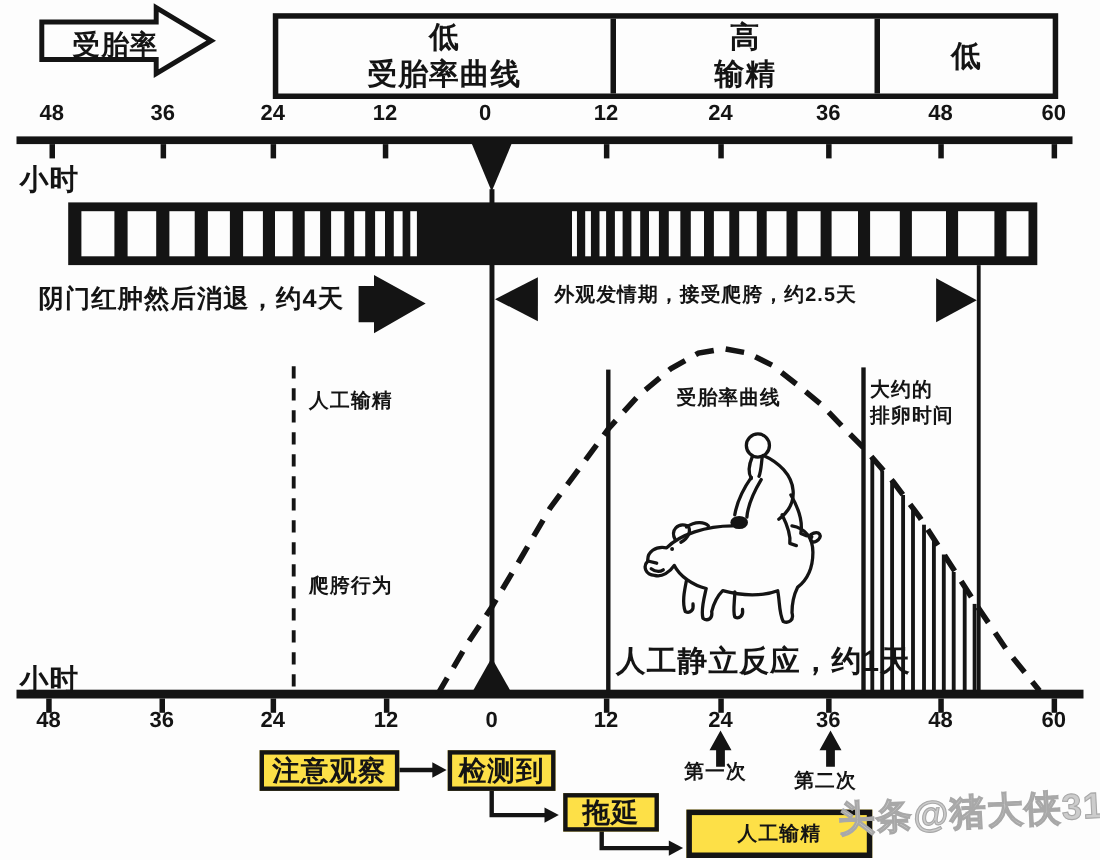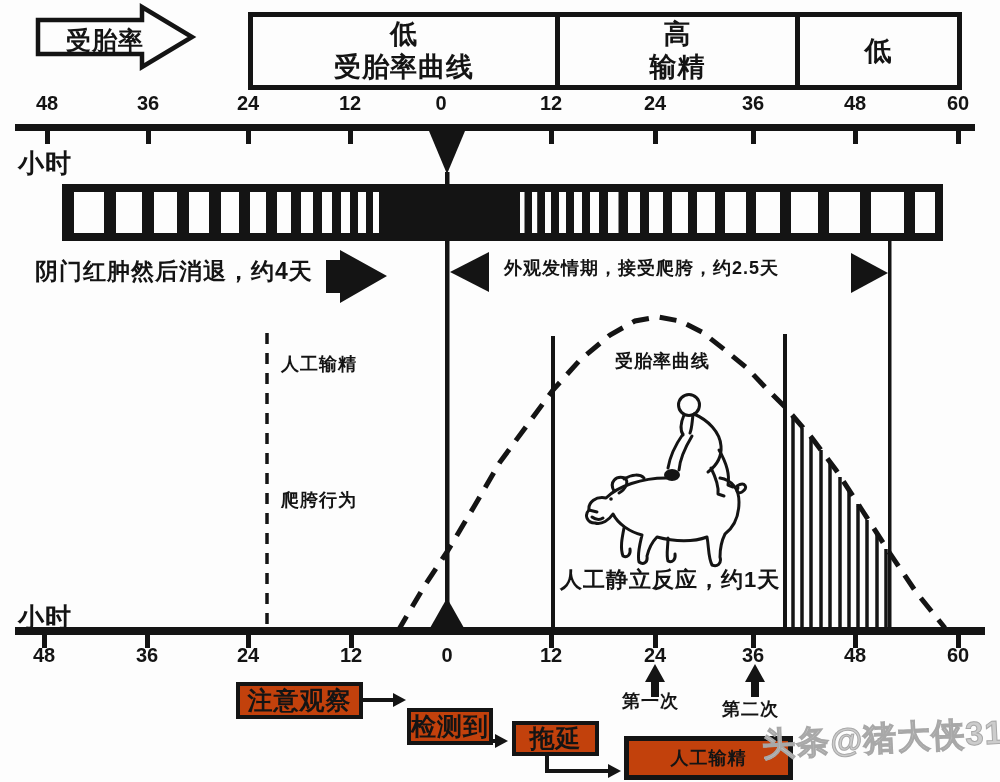--- a/index.html
+++ b/index.html
@@ -16,21 +16,21 @@
   #legend-arrow{left:30px;top:4px;width:170px;height:70px;}
   #legend-arrow .txt{position:absolute;left:20px;top:20px;width:110px;text-align:center;font-size:25px;font-family:Liberation Serif, serif;}
   
   #zonebox{left:248px;top:12px;width:714px;height:78px;border:5px solid #141414;display:flex;box-sizing:border-box;background:#fdfdfd;}
   .zone{display:flex;flex-direction:column;align-items:center;justify-content:center;font-size:27px;line-height:33px;}
   .zone + .zone{border-left:5px solid #141414;}
   .z1{width:302px;} .z2{width:235px;} .z3{flex:1;}
   
   .ann{font-size:18px;}
   
-  .fbox{position:absolute;border:4px solid #141414;background:#c2410c;display:flex;align-items:center;justify-content:center;font-weight:bold;font-size:25px;letter-spacing:1px;box-sizing:border-box;}
+  .fbox{position:absolute;border:4px solid #141414;background:#fde047;display:flex;align-items:center;justify-content:center;font-weight:bold;font-size:25px;letter-spacing:1px;box-sizing:border-box;}
   #watermark{left:762px;top:716px;font-size:33px;font-weight:bold;color:#cccccc;-webkit-text-stroke:1px #a8a8a8;transform:rotate(-3deg);letter-spacing:1px;white-space:nowrap;}
 </style>
 </head>
 <body>
 
 <div id="stage">
 
   <svg id="gfx" viewBox="0 0 1000 782">
     <g fill="#141414" stroke="none">
 
@@ -202,30 +202,34 @@
     <span class="abs num ticklbl" style="left:655px;top:644px">24</span>
     <span class="abs num ticklbl" style="left:753px;top:644px">36</span>
     <span class="abs num ticklbl" style="left:855px;top:644px">48</span>
     <span class="abs num ticklbl" style="left:958px;top:644px">60</span>
   </div>
   <div class="abs cn" style="left:18px;top:600px;font-size:26px">小时</div>
 
   <div class="abs cn ann" style="left:35px;top:256px;font-size:23px">阴门红肿然后消退，约4天</div>
   <div class="abs cn ann" style="left:504px;top:256px">外观发情期，接受爬胯，约2.5天</div>
   <div class="abs cn ann" style="left:281px;top:352px">人工输精</div>
-  <div class="abs cn ann" style="left:281px;top:488px">爬胯行为</div>
+  <div class="abs cn ann" style="left:281px;top:520px">爬胯行为</div>
   <div class="abs cn ann" style="left:615px;top:349px">受胎率曲线</div>
-  <div class="abs cn ann" style="left:560px;top:565px;font-size:22px">人工静立反应，约1天</div>
+  <div class="abs" style="left:791px;top:342px">
+    <div class="cn ann">大约的</div>
+    <div class="cn ann">排卵时间</div>
+  </div>
+  <div class="abs cn ann" style="left:560px;top:583px;font-size:27px">人工静立反应，约1天</div>
   <div class="abs cn ann" style="left:622px;top:689px">第一次</div>
   <div class="abs cn ann" style="left:722px;top:697px">第二次</div>
 
   <div class="fbox" style="left:236px;top:682px;width:127px;height:37px">
     <span>注意观察</span>
   </div>
-  <div class="fbox" style="left:407px;top:708px;width:86px;height:37px">
+  <div class="fbox" style="left:407px;top:682px;width:98px;height:37px">
     <span>检测到</span>
   </div>
   <div class="fbox" style="left:512px;top:721px;width:87px;height:35px">
     <span>拖延</span>
   </div>
   <div class="fbox" style="left:624px;top:736px;width:169px;height:44px;border-width:5px;font-size:18px">
     <span>人工输精</span>
   </div>
 
   <div class="abs" id="watermark">头条@猪大侠318</div>

